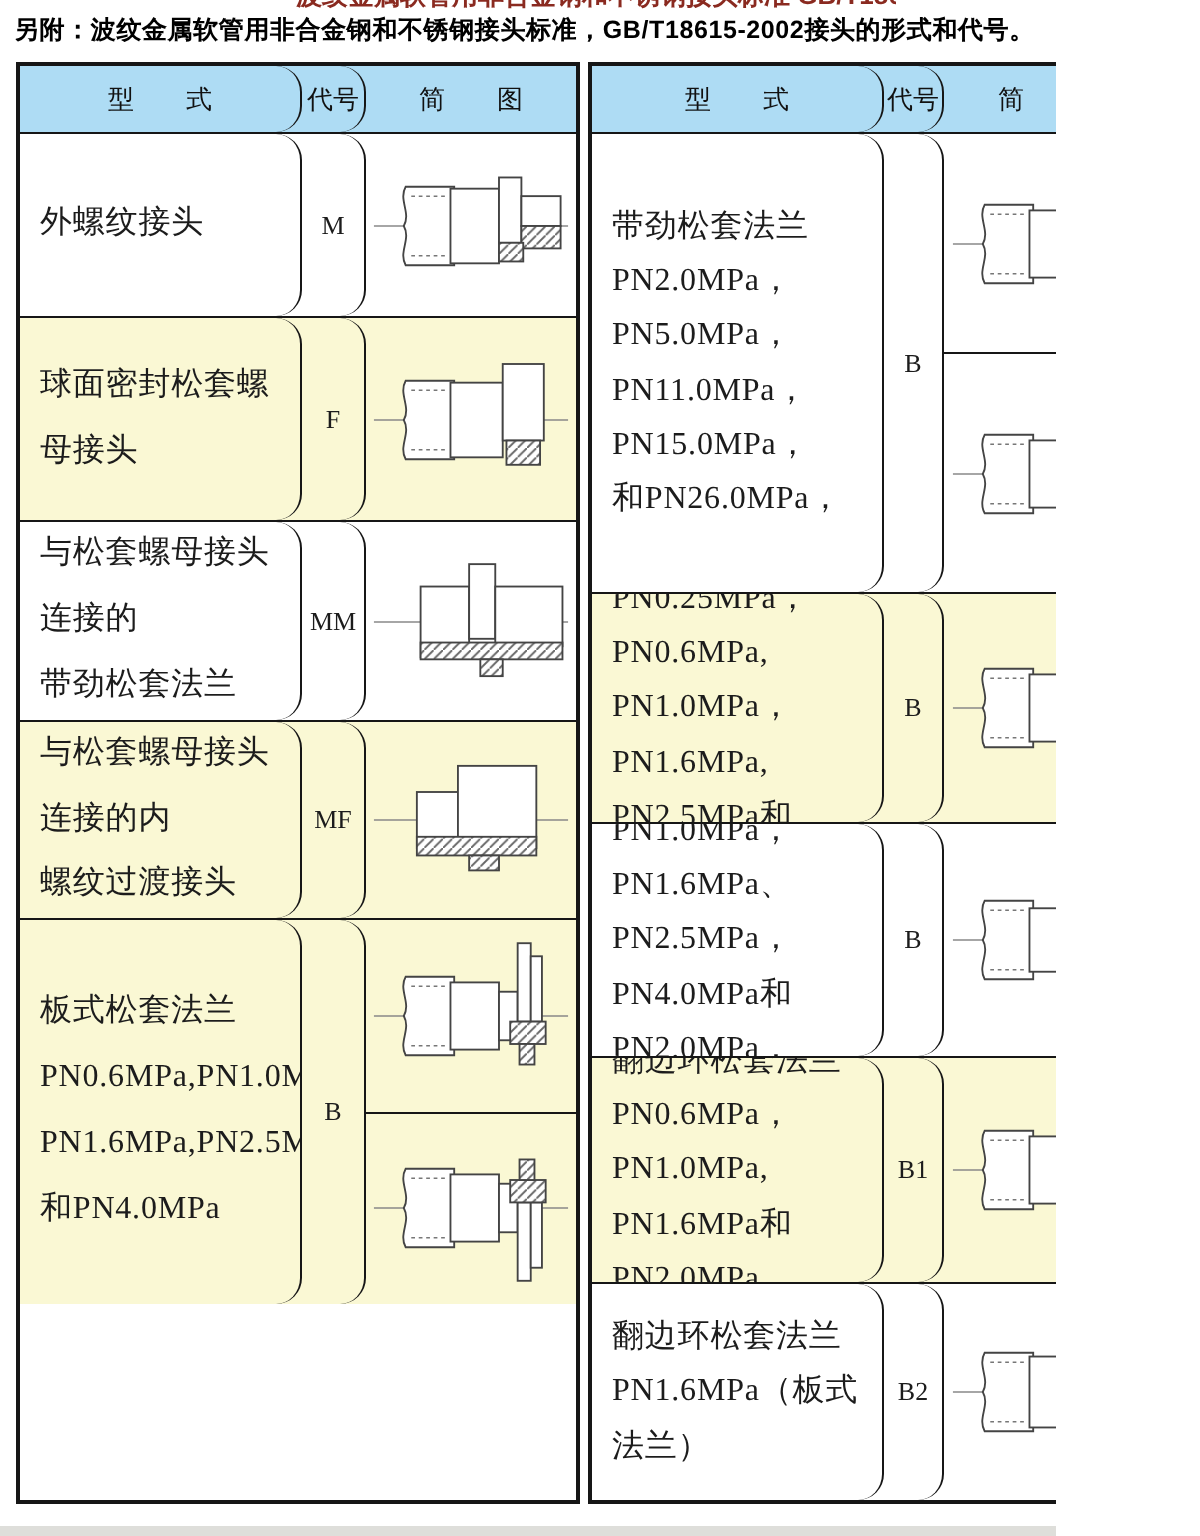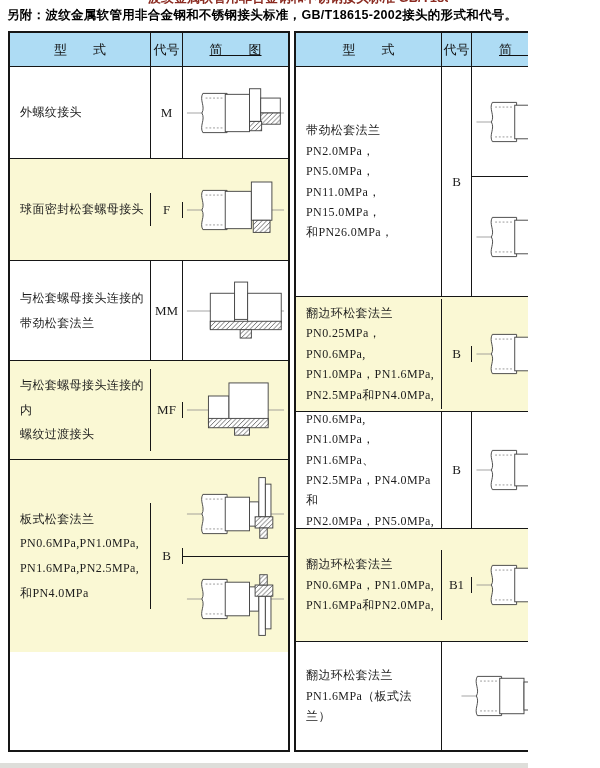--- a/index.html
+++ b/index.html
@@ -20,44 +20,44 @@
     padding:7px 0 0 7px; height:31px;
     font-family:"Liberation Sans","DejaVu Sans",sans-serif;
     font-weight:bold; font-size:12.5px; color:#000; letter-spacing:0.3px;
   }
   .tables { display:flex; gap:4px; margin:0 8px; }
   .jtable { border:2px solid #161616; background:#fff; }
   .jtable.lt { width:282px; }
   .jtable.rt { width:294px; }
   .trow { display:flex; border-bottom:1px solid #161616; }
   .trow:last-child { border-bottom:none; }
-  .cell { border-right:1px solid #161616; overflow:hidden; }
-  .cell:last-child { border-right:none;text-decoration:underline; }
+  .cell { border-right:1px solid #161616; overflow:hidden;border-radius:13px; }
+  .cell:last-child { border-right:none; }
   .thead { background:#aedcf4; }
   .hcell {
     display:flex; align-items:center; justify-content:center;
     font-size:13px; color:#111;
   }
   .lt .c-type { width:141px; } .lt .c-code { width:32px; } .lt .c-diag { flex:1; }
   .rt .c-type { width:146px; } .rt .c-code { width:30px; } .rt .c-diag { flex:1; }
   .c-type.body {
     display:flex; align-items:center; padding:4px 6px 4px 10px;
-    font-size:12px; white-space:pre-line; letter-spacing:0.4px;
+    font-size:16px; white-space:pre-line; letter-spacing:0.4px;
   }
   .lt .c-type.body { line-height:2.05; }
   .rt .c-type.body { line-height:1.7; }
   .c-code.body {
     display:flex; align-items:center; justify-content:center;
     font-size:13px;
   }
   .c-diag.body { display:flex; align-items:center; justify-content:center; }
   .c-diag.split { display:flex; flex-direction:column; padding:0; }
   .half { flex:1; display:flex; align-items:center; justify-content:center; border-bottom:1px solid #161616; }
   .half:last-child { border-bottom:none; }
-  .hl { background:#faf8d4;align-items:center; }
+  .hl { background:#faf8d4; }
   .diag { width:106px; height:84px; }
   .bottom-strip { position:absolute; left:0; bottom:0; width:600px; height:5px; background:#dededa; }
 </style>
 </head>
 <body>
 
 <svg width="0" height="0" style="position:absolute">
   <defs>
     <pattern id="hx" width="5" height="5" patternUnits="userSpaceOnUse">
       <rect width="5" height="5" fill="#fff"></rect>
@@ -296,20 +296,21 @@
               <rect x="86" y="2" width="7" height="46" fill="#fff" stroke="#444" stroke-width="1"></rect>
               <rect x="76" y="48" width="20" height="12" fill="url(#hx)" stroke="#444" stroke-width="1"></rect>
               <rect x="81" y="60" width="9" height="14" fill="url(#hx)" stroke="#444" stroke-width="1"></rect>
             </svg>
         </div>
       </div>
 
       <div class="trow" style="height:108px">
         <div class="cell c-type body">翻边环松套法兰
 PN1.6MPa（板式法兰）</div>
+        <div class="cell c-code body">B2</div>
         <div class="cell c-diag body">
           <svg class="diag" viewBox="0 0 110 90">
               <line x1="3" y1="45" x2="107" y2="45" stroke="#888" stroke-width="0.8"></line>
               <path fill="#fff" stroke="#444" stroke-width="1" d="M46 24 H20 c-4 7 3 14 -1 21 c4 7 -3 14 1 21 H46 V24 Z"></path>
               <line x1="23" y1="29" x2="41" y2="29" stroke="#777" stroke-width="0.8" stroke-dasharray="2 2"></line>
               <line x1="23" y1="61" x2="41" y2="61" stroke="#777" stroke-width="0.8" stroke-dasharray="2 2"></line>
               <rect x="44" y="26" width="26" height="38" fill="#fff" stroke="#444" stroke-width="1"></rect>
               <rect x="70" y="30" width="10" height="30" fill="#fff" stroke="#444" stroke-width="1"></rect>
               <rect x="78" y="28" width="8" height="34" fill="#fff" stroke="#444" stroke-width="1"></rect>
               <path fill="url(#hx)" stroke="#444" stroke-width="1" d="M84 6 h14 v22 h-6 v-14 h-8 z"></path>

